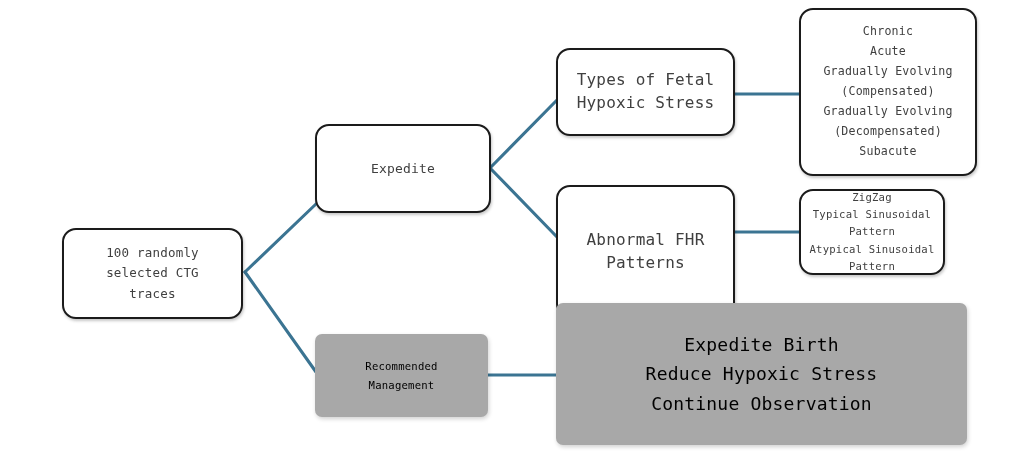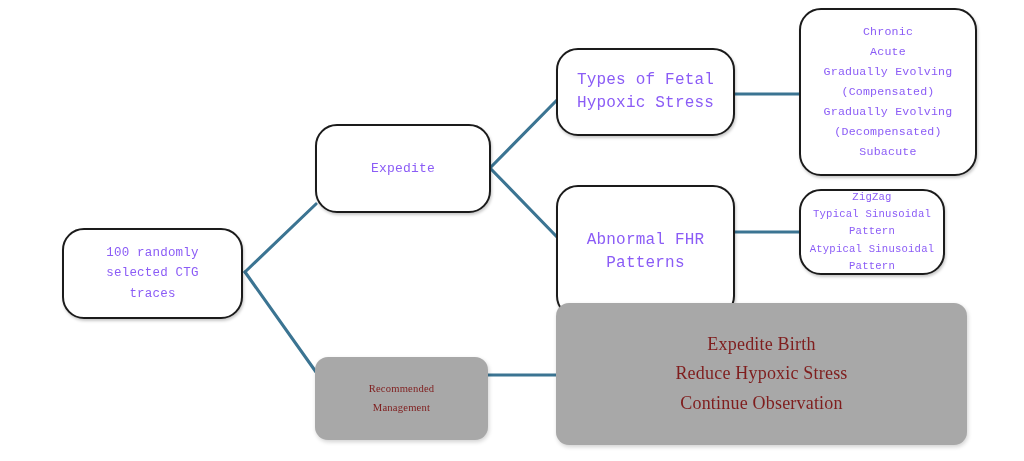--- a/index.html
+++ b/index.html
@@ -29,32 +29,30 @@
     box-sizing: border-box;
     display: flex;
     align-items: center;
     justify-content: center;
     text-align: center;
     z-index: 2;
   }
   .node-white {
     background: #ffffff;
     border: 2.6px solid #1b1b1b;
-    border-radius: 22px;
-    color: #8b5cf6;
+    border-radius: 14px;
+    color: #404040;
     box-shadow: 1px 2px 3px rgba(0,0,0,0.22);
-    font-family: Liberation Mono, monospace;
   }
   .node-gray {
     background: #a8a8a8;
     border: none;
-    border-radius: 13px;
-    color: #7f1d1d;
+    border-radius: 7px;
+    color: #000000;
     box-shadow: 1px 2px 4px rgba(0,0,0,0.18);
-    font-family: Liberation Serif, serif;
   }
   .node-text {
     line-height: 1.5;
     white-space: pre-line;
     letter-spacing: 0.2px;
   }
 
   
   #node-source     { left: 62px;  top: 228px; width: 181px; height: 91px;  }
   #node-source .node-text { font-size: 12.5px; line-height: 1.62; }
@@ -67,21 +65,21 @@
 
   #node-hypoxia-list { left: 799px; top: 8px;  width: 178px; height: 168px; }
   #node-hypoxia-list .node-text { font-size: 11.6px; line-height: 1.72; }
 
   #node-fhr        { left: 556px; top: 185px; width: 179px; height: 133px; }
   #node-fhr .node-text { font-size: 16px; line-height: 1.42; }
 
   #node-fhr-list   { left: 799px; top: 189px; width: 146px; height: 86px; }
   #node-fhr-list .node-text { font-size: 10.6px; line-height: 1.62; }
 
-  #node-management { left: 315px; top: 334px; width: 173px; height: 83px; margin-top: 23px; }
+  #node-management { left: 315px; top: 334px; width: 173px; height: 83px; }
   #node-management .node-text { font-size: 10.6px; line-height: 1.72; }
 
   #node-actions    { left: 556px; top: 303px; width: 411px; height: 142px; }
   #node-actions .node-text { font-size: 18px; line-height: 1.62; }
 </style>
 </head>
 <body>
 
 <div id="canvas">
 

